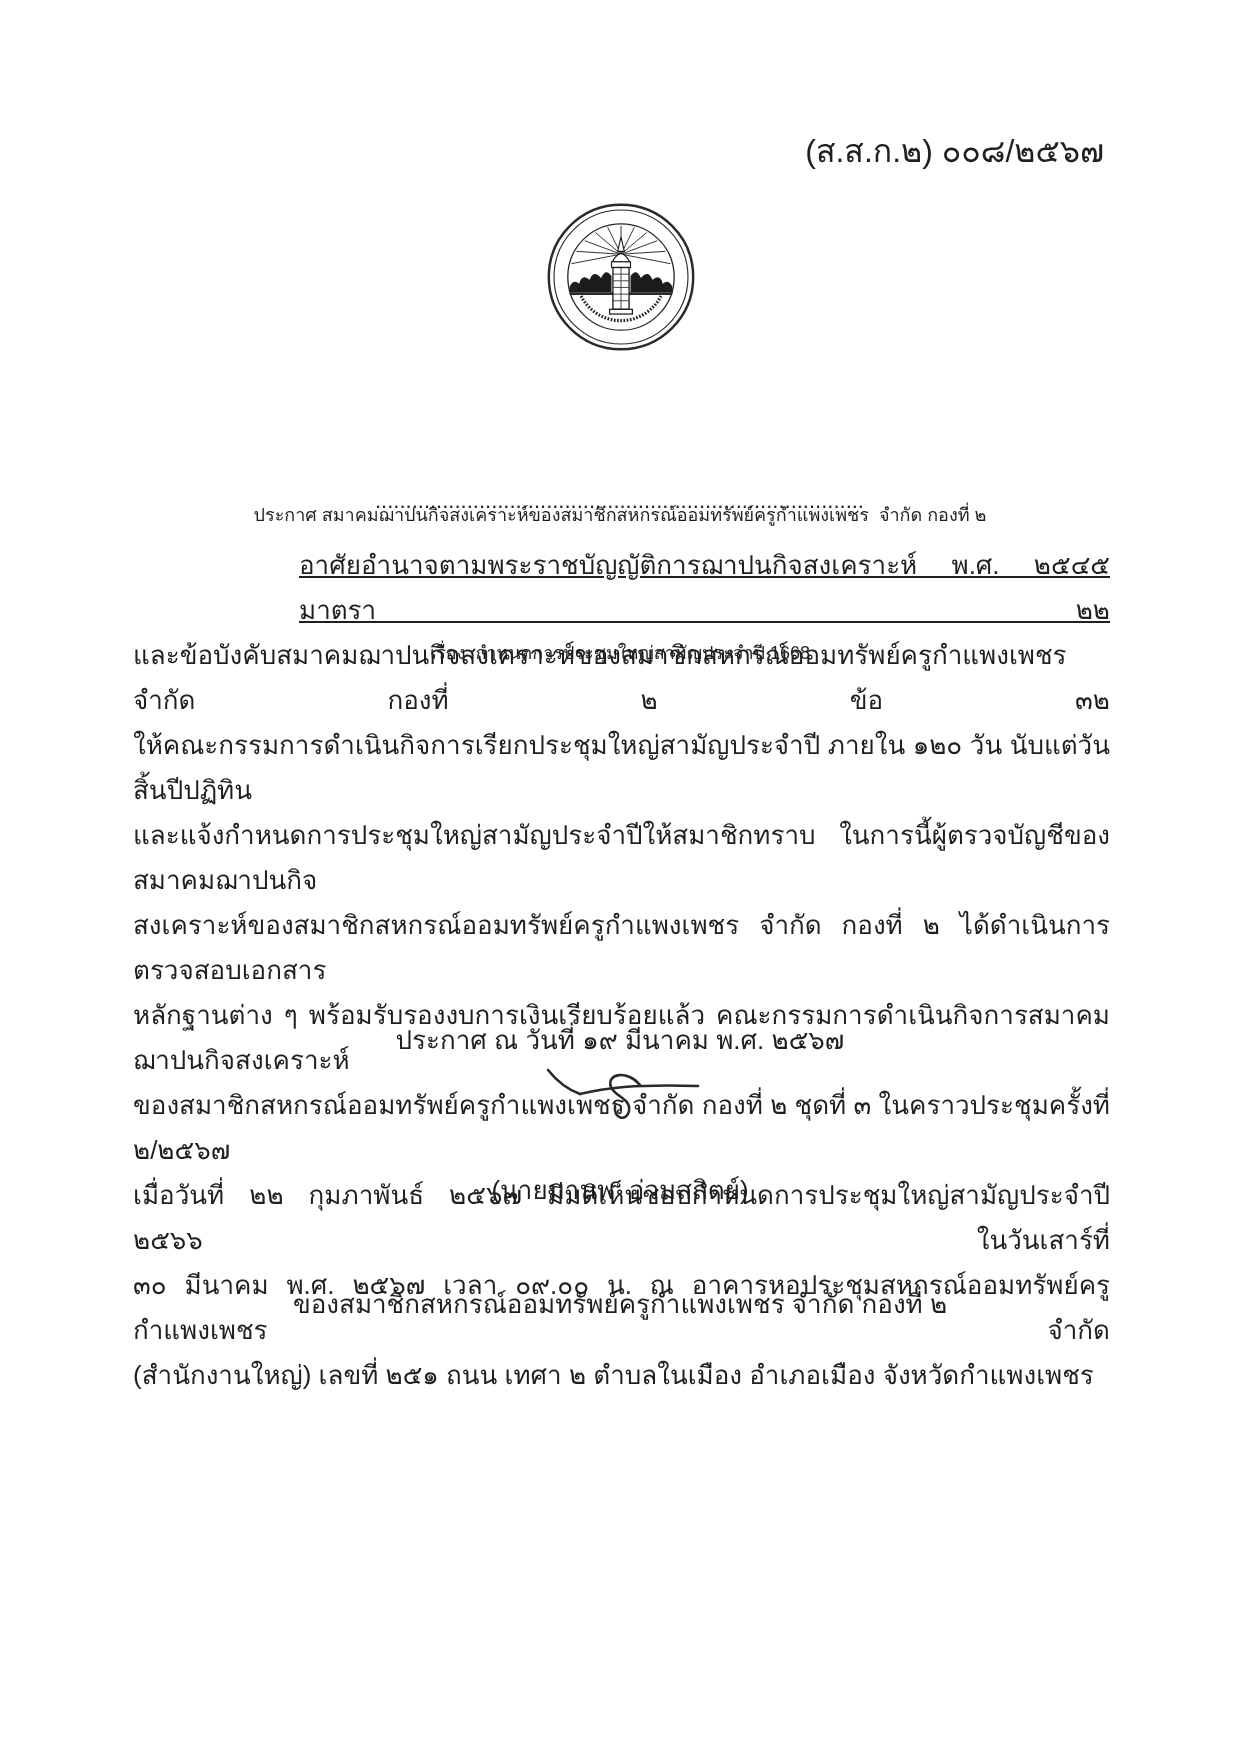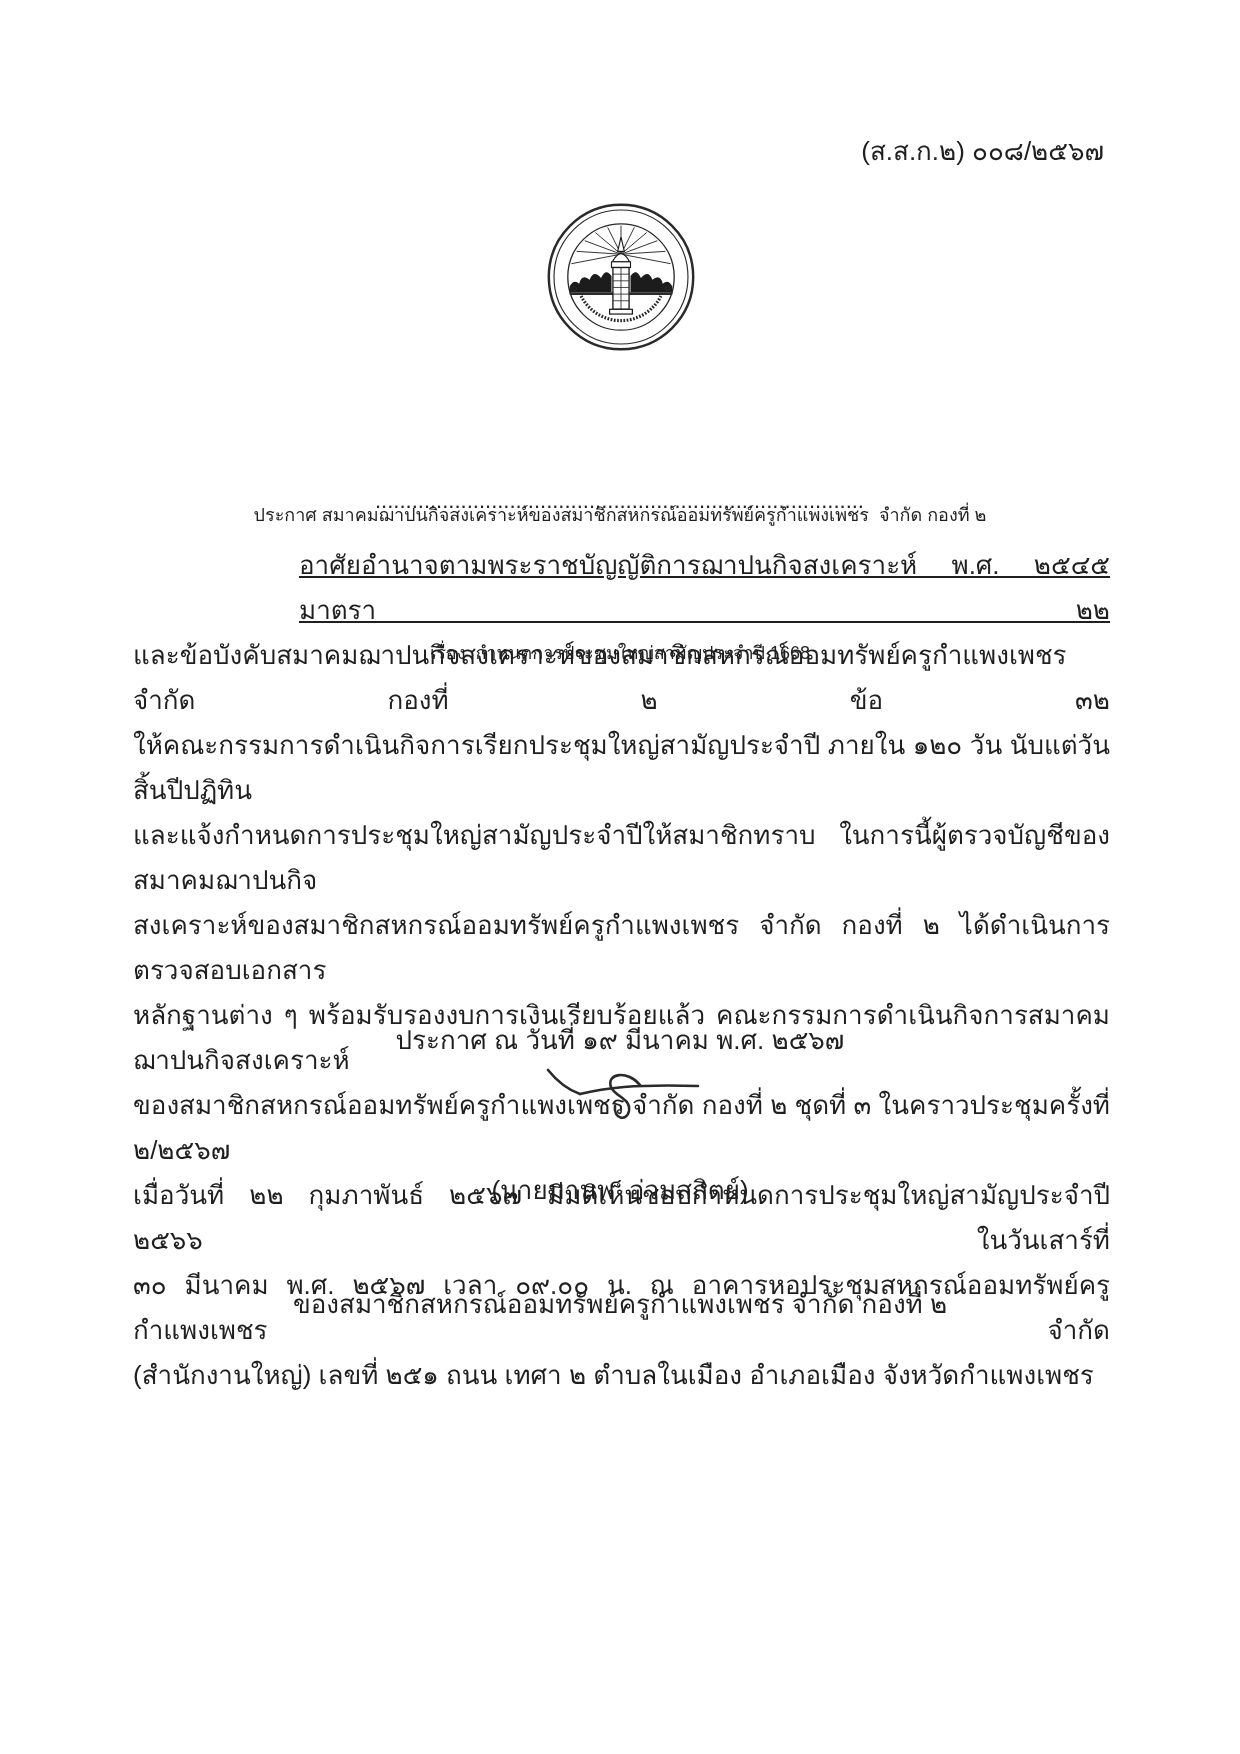--- a/index.html
+++ b/index.html
@@ -6,21 +6,21 @@
   .page {
     position:relative;
     width:1240px; height:1754px;
     margin:0 auto;
     background:#ffffff;
     font-family:"Liberation Sans","DejaVu Sans",sans-serif;
     color:#1f1f1f;
   }
   .ref-number {
     position:absolute; top:134px; right:136px;
-    font-size:26px; line-height:34px; white-space:pre-wrap;
+    font-size:32px; line-height:34px; white-space:pre-wrap;
   }
   .logo-wrap { position:absolute; top:201px; left:545px; width:152px; height:152px; }
   .title-block {
     position:absolute; top:400px; left:0; width:1240px;
     text-align:center; font-size:18px; line-height:46px; white-space:pre-wrap;
   }
   .divider {
     position:absolute; top:486px; left:0; width:1240px;
     text-align:center; font-size:22px; line-height:30px;
     letter-spacing:0px; color:#222; overflow:hidden;

